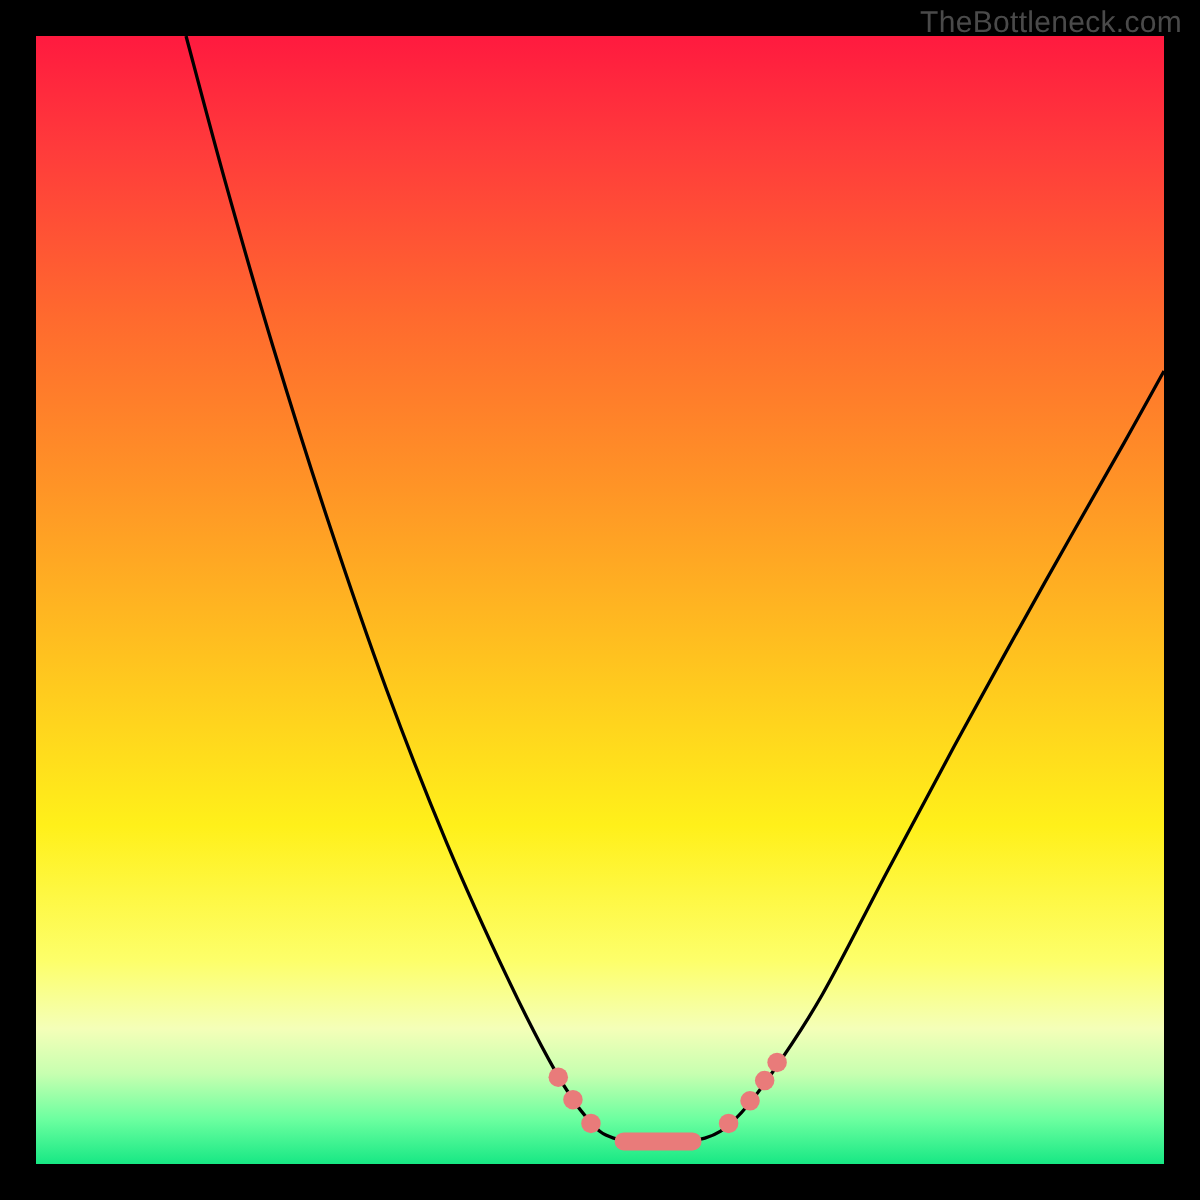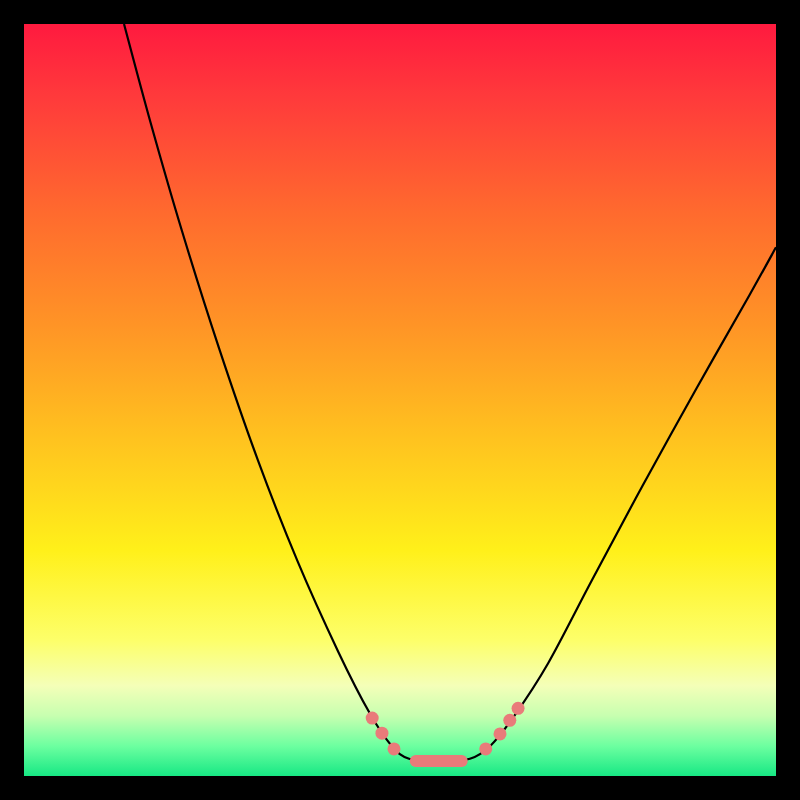--- a/index.html
+++ b/index.html
@@ -72,14 +72,15 @@
         <circle cx="357.95" cy="709.14" r="6.5" fill="#e97b7a"></circle>
         <circle cx="369.98" cy="724.93" r="6.5" fill="#e97b7a"></circle>
         <circle cx="461.73" cy="724.93" r="6.5" fill="#e97b7a"></circle>
         <circle cx="476.02" cy="709.89" r="6.5" fill="#e97b7a"></circle>
         <circle cx="485.79" cy="696.35" r="6.5" fill="#e97b7a"></circle>
         <circle cx="494.06" cy="684.32" r="6.5" fill="#e97b7a"></circle>
       </g>
     <rect id="dead-zone" rx="6" ry="6" x="385.78" y="730.94" width="57.90" height="12.03" fill="#e97b7a"></rect>
   </svg>
 
+  <div class="watermark">TheBottleneck.com</div>
 
 </div>
 
 </body></html>

